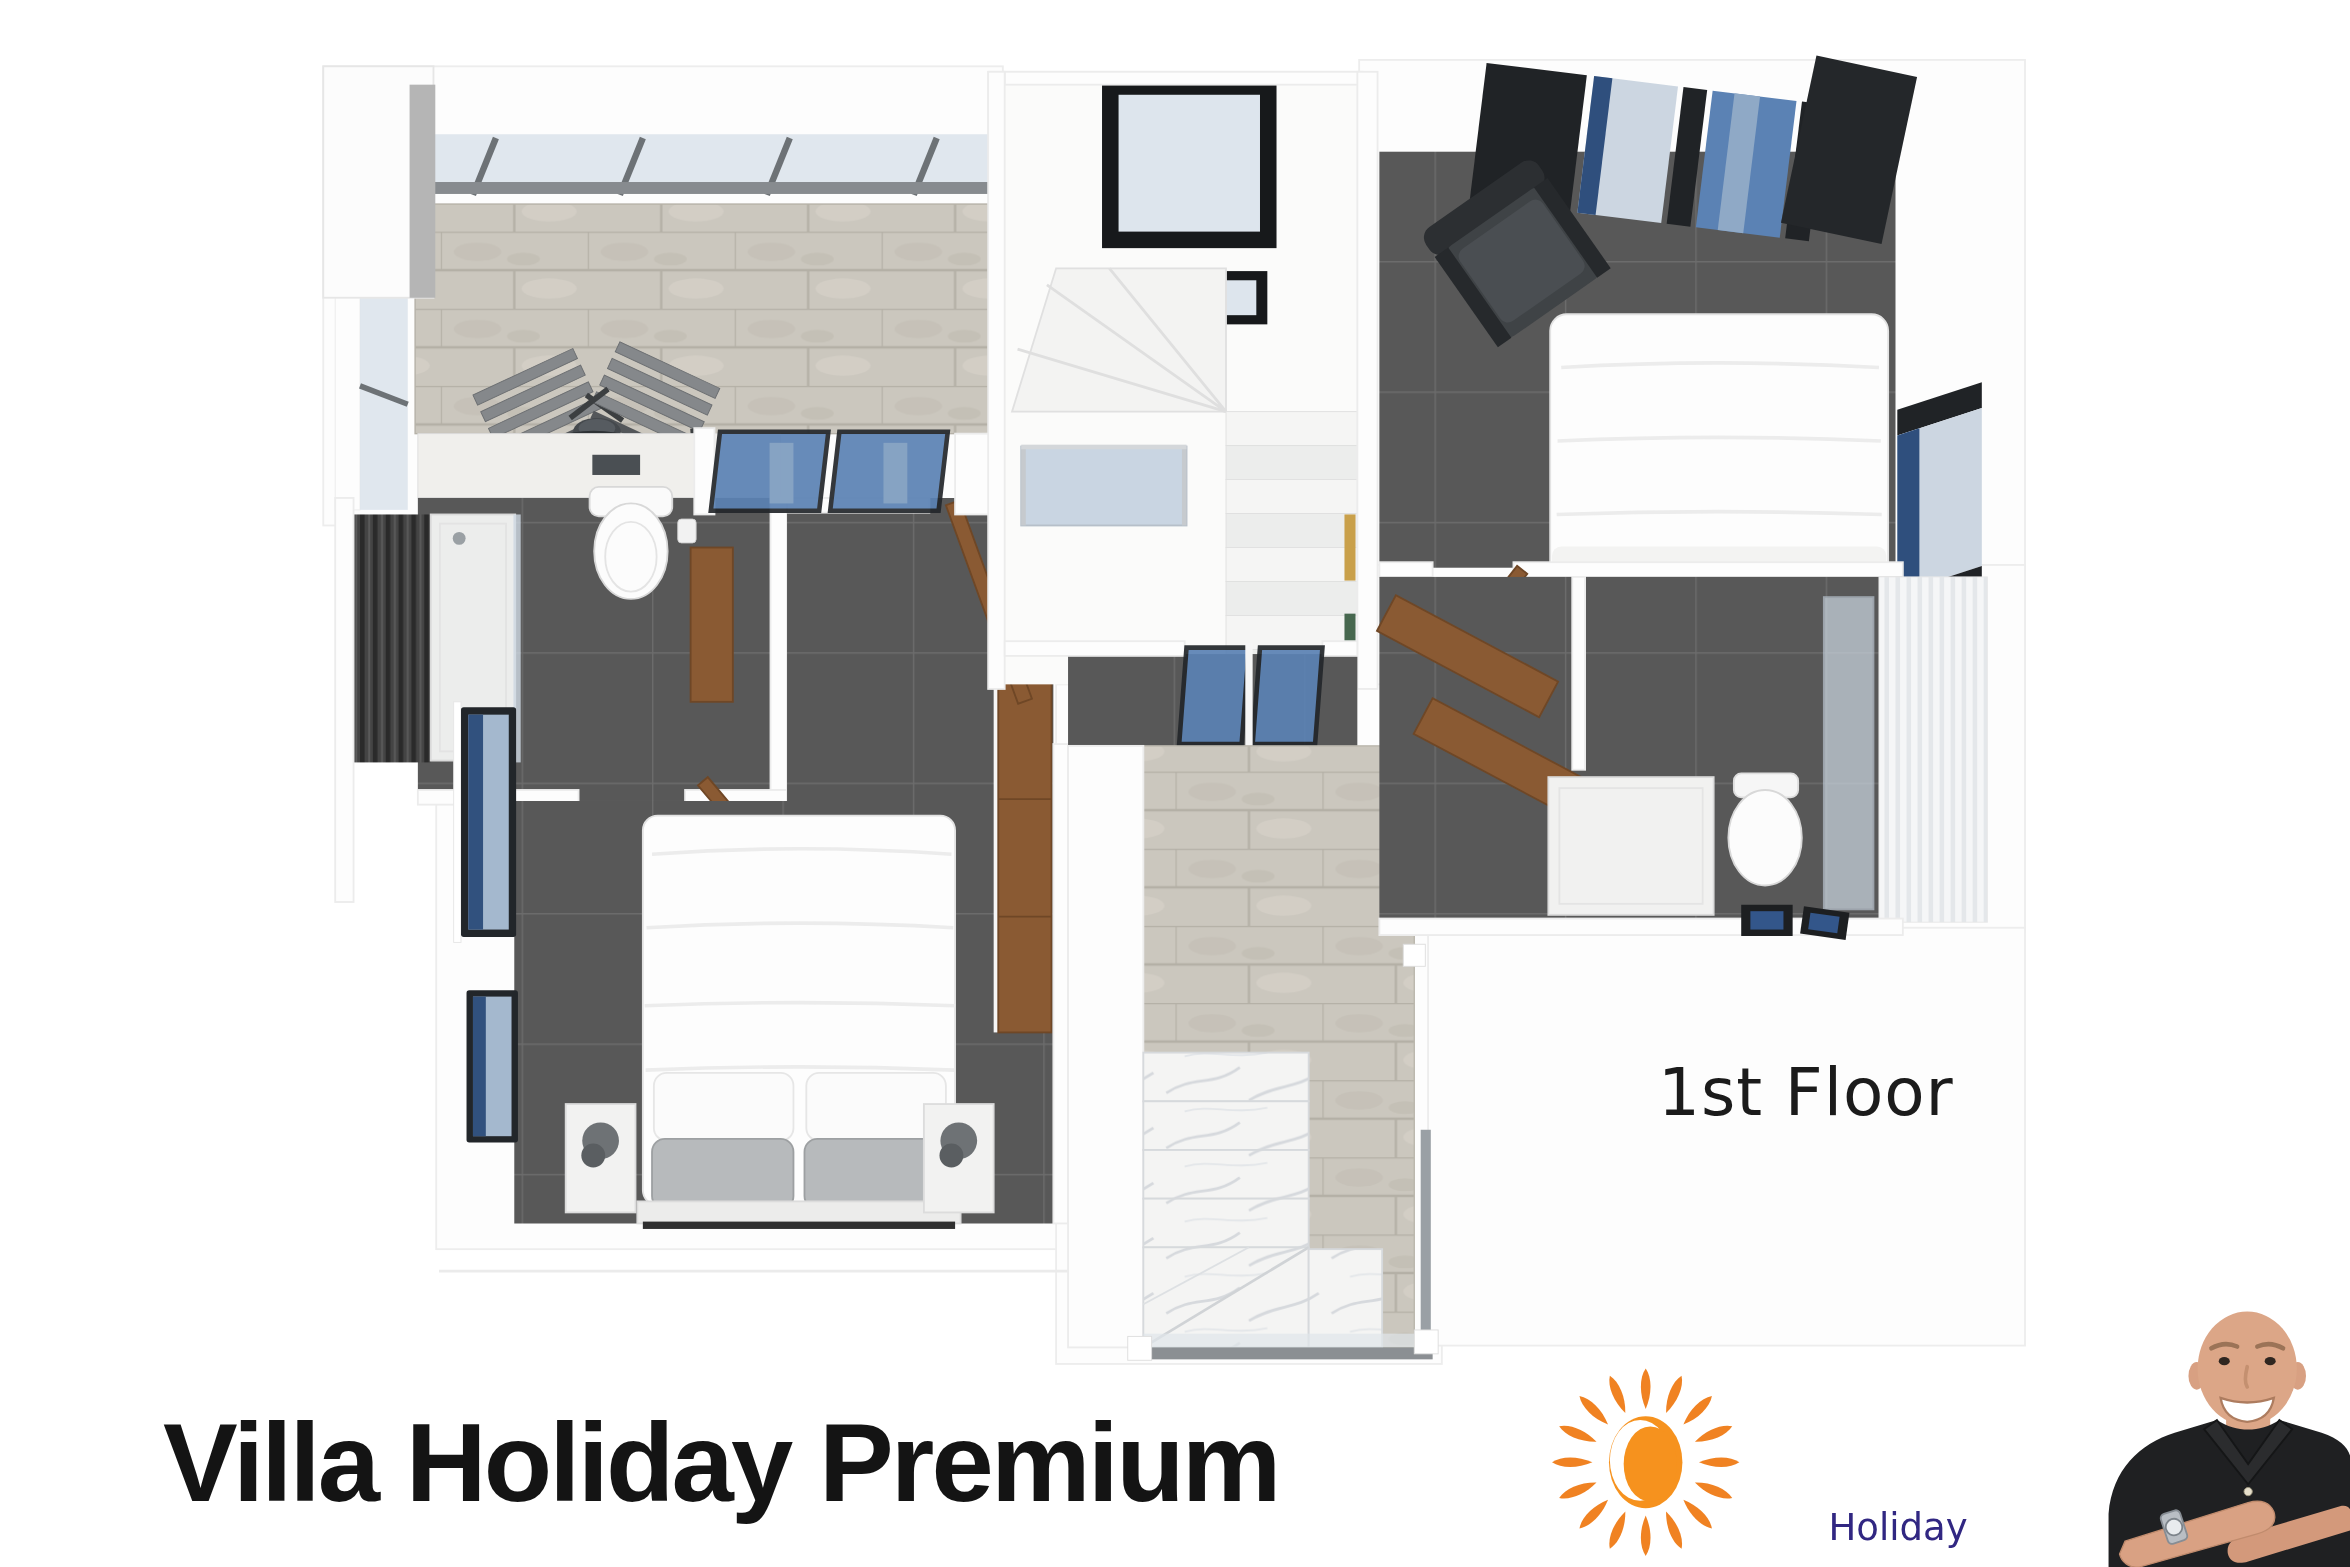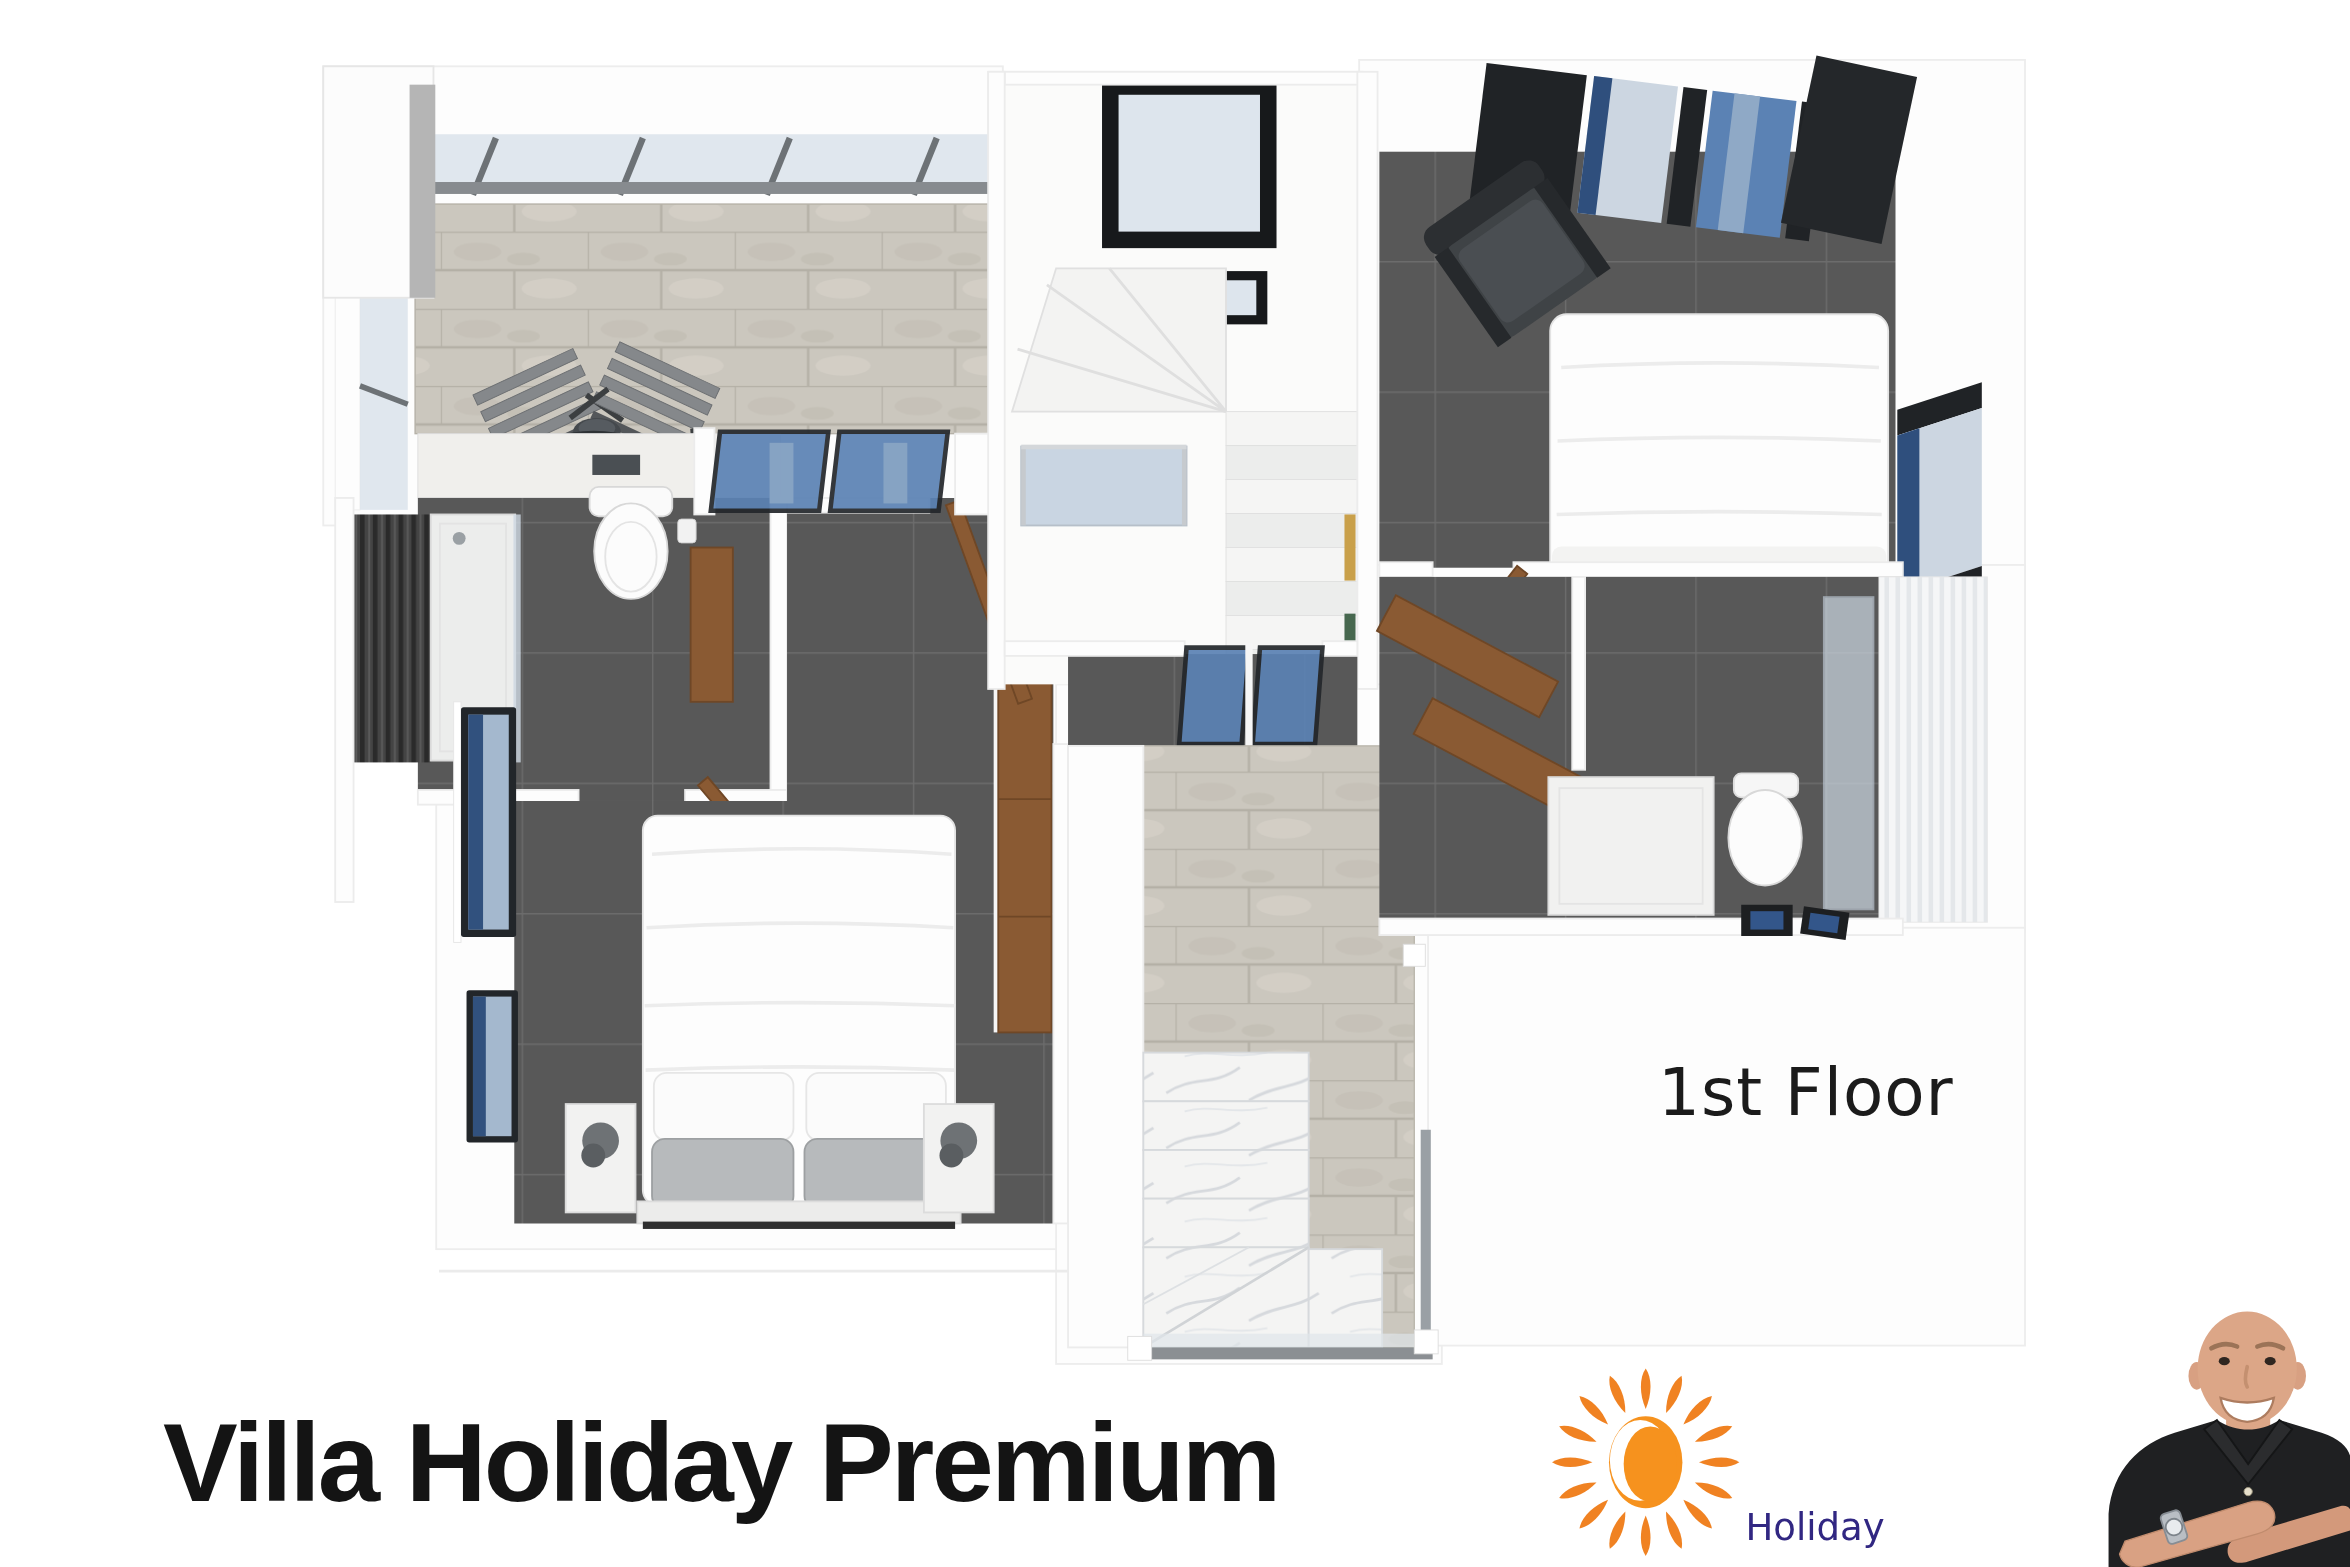--- a/index.html
+++ b/index.html
@@ -7,21 +7,21 @@
           font-family:"Liberation Sans",sans-serif;}
   .abs{position:absolute;}
   #title{left:163px;top:1398px;font-size:112px;font-weight:bold;color:#141414;
          letter-spacing:-2.8px;white-space:nowrap;}
   #floor-label{left:1658px;top:1054px;font-size:66px;font-weight:400;color:#1b1b1b;
          font-family:"DejaVu Sans",sans-serif;letter-spacing:0.9px;white-space:nowrap;}
   #logo-text{left:1686px;top:1423px;font-size:81px;font-weight:bold;letter-spacing:-1.8px;
          font-family:"DejaVu Sans",sans-serif;white-space:nowrap;}
   .logo-part1{color:var(--navy,#312782);}
   .logo-part2{color:var(--orange,#f08222);}
-  #logo-sub{left:1705px;top:1506px;width:220px;text-align:center;font-size:37px;font-weight:500;
+  #logo-sub{left:1788px;top:1506px;width:220px;text-align:center;font-size:37px;font-weight:500;
          color:var(--navy,#312782);font-family:"DejaVu Sans",sans-serif;}
   svg{display:block;}
   .wood{fill:var(--wood,#8a5a33);stroke:#6f4726;stroke-width:2;}
   .glass{fill:var(--glass,#5b82b4);}
   .wallw{fill:#fdfdfd;stroke:#ececec;stroke-width:2;}
   .roof{fill:#fdfdfd;stroke:#ededed;stroke-width:2;}
   .white-furn{fill:#f2f2f1;stroke:#dcdcdc;stroke-width:2;}
 </style>
 </head>
 <body>

